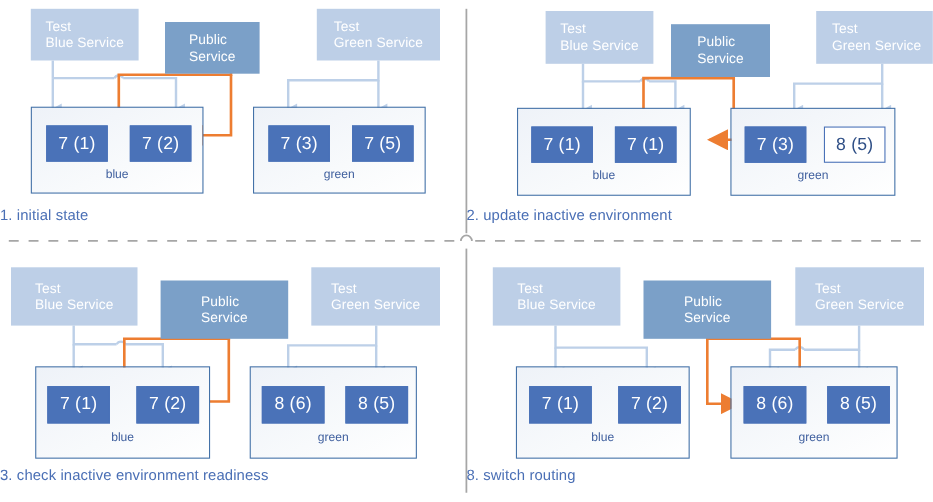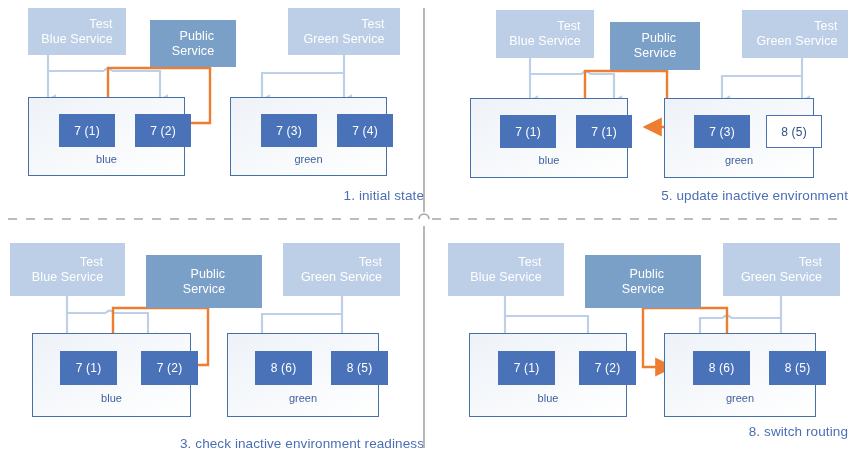--- a/index.html
+++ b/index.html
@@ -31,21 +31,21 @@
     position: absolute;
     width: 424px;
     height: 228px;
   }
   .svc-box {
     position: absolute;
     box-sizing: border-box;
     display: flex;
     align-items: center;
     justify-content: center;
-    text-align: right;
+    text-align: left;
     color: #ffffff;
     font-size: 12.5px;
     line-height: 15px;
     letter-spacing: 0.1px;
   }
   .svc-box.light  { background: #bdcfe7; }
   .svc-box.dark   { background: #7ba0c8; margin-top: 12px; }
   .env-box {
     position: absolute;
     box-sizing: border-box;
@@ -59,38 +59,37 @@
     color: #3f5f9e;
     font-size: 11px;
     line-height: 14px;
   }
   .inst-box {
     position: absolute;
     box-sizing: border-box;
     display: flex;
     align-items: center;
     justify-content: center;
-    font-size: 12px;
+    font-size: 16px;
     letter-spacing: 0.2px;
-    margin-left: 17px;
   }
   .inst-box.filled {
     background: #4a72b8;
     border: 1px solid #4a72b8;
     color: #ffffff;
   }
   .inst-box.hollow {
     background: #ffffff;
     border: 1px solid #4a72b8;
     color: #2f4f86;
   }
   .caption {
     position: absolute;
     width: 100%;
-    text-align: right;
+    text-align: left;
     color: #4a6fb5;
     font-size: 13.5px;
     line-height: 16px;
     letter-spacing: 0.1px;
   }
 </style>
 </head>
 <body>
 
 <div id="diagram-root">
@@ -148,21 +147,21 @@
     </div>
 
     <div class="env-box" style="left:28px; top:97px; width:157px; height:79px;">
       <div class="inst-box filled" style="left:13px; top:16px; width:56px; height:33px;">7 (1)</div>
       <div class="inst-box filled" style="left:89px; top:16px; width:56px; height:33px;">7 (2)</div>
       <div class="env-label" style="left:0; top:54px;">blue</div>
     </div>
 
     <div class="env-box" style="left:230px; top:97px; width:157px; height:79px;">
       <div class="inst-box filled" style="left:13px; top:16px; width:56px; height:33px;">7 (3)</div>
-      <div class="inst-box filled" style="left:89px; top:16px; width:56px; height:33px;">7 (4)</div>
+      <div class="inst-box filled" style="left:89px; top:16px; width:56px; height:33px;">7 (5)</div>
       <div class="env-label" style="left:0; top:54px;">green</div>
     </div>
 
     <div class="caption" style="left:0; top:188px;">1. initial state</div>
   </div>
 
   <div class="panel" style="left:424px; top:0px;">
 
     <svg class="layer">
       <defs>
@@ -215,21 +214,21 @@
       <div class="inst-box filled" style="left:88px; top:16px; width:56px; height:33px;">7 (1)</div>
       <div class="env-label" style="left:0; top:54px;">blue</div>
     </div>
 
     <div class="env-box" style="left:240px; top:98px; width:150px; height:80px;">
       <div class="inst-box filled" style="left:12px; top:16px; width:56px; height:33px;">7 (3)</div>
       <div class="inst-box hollow" style="left:84px; top:16px; width:56px; height:33px;">8 (5)</div>
       <div class="env-label" style="left:0; top:54px;">green</div>
     </div>
 
-    <div class="caption" style="left:0; top:188px;">5. update inactive environment</div>
+    <div class="caption" style="left:0; top:188px;">2. update inactive environment</div>
   </div>
 
   <div class="panel" style="left:0px; top:228px;">
 
     <svg class="layer">
       <defs>
         <marker id="ah-blue-3" markerWidth="9" markerHeight="9" refX="4.5" refY="4.5" orient="auto">
           <path d="M0.5,0.8 L8.5,0.8 L4.5,8.2 Z" fill="#bdd0e8"></path>
         </marker>
         <marker id="ah-orange-3" markerWidth="8" markerHeight="8" refX="7" refY="4" orient="auto">
@@ -278,21 +277,21 @@
       <div class="inst-box filled" style="left:91px; top:17px; width:57px; height:34px;">7 (2)</div>
       <div class="env-label" style="left:0; top:57px;">blue</div>
     </div>
 
     <div class="env-box" style="left:227px; top:105px; width:152px; height:84px;">
       <div class="inst-box filled" style="left:10px; top:17px; width:57px; height:34px;">8 (6)</div>
       <div class="inst-box filled" style="left:86px; top:17px; width:57px; height:34px;">8 (5)</div>
       <div class="env-label" style="left:0; top:57px;">green</div>
     </div>
 
-    <div class="caption" style="left:0; top:208px;">3. check inactive environment readiness</div>
+    <div class="caption" style="left:0; top:196px;">3. check inactive environment readiness</div>
   </div>
 
   <div class="panel" style="left:424px; top:228px;">
 
     <svg class="layer">
       <defs>
         <marker id="ah-blue-4" markerWidth="9" markerHeight="9" refX="4.5" refY="4.5" orient="auto">
           <path d="M0.5,0.8 L8.5,0.8 L4.5,8.2 Z" fill="#bdd0e8"></path>
         </marker>
         <marker id="ah-orange-4" markerWidth="8" markerHeight="8" refX="7" refY="4" orient="auto">

